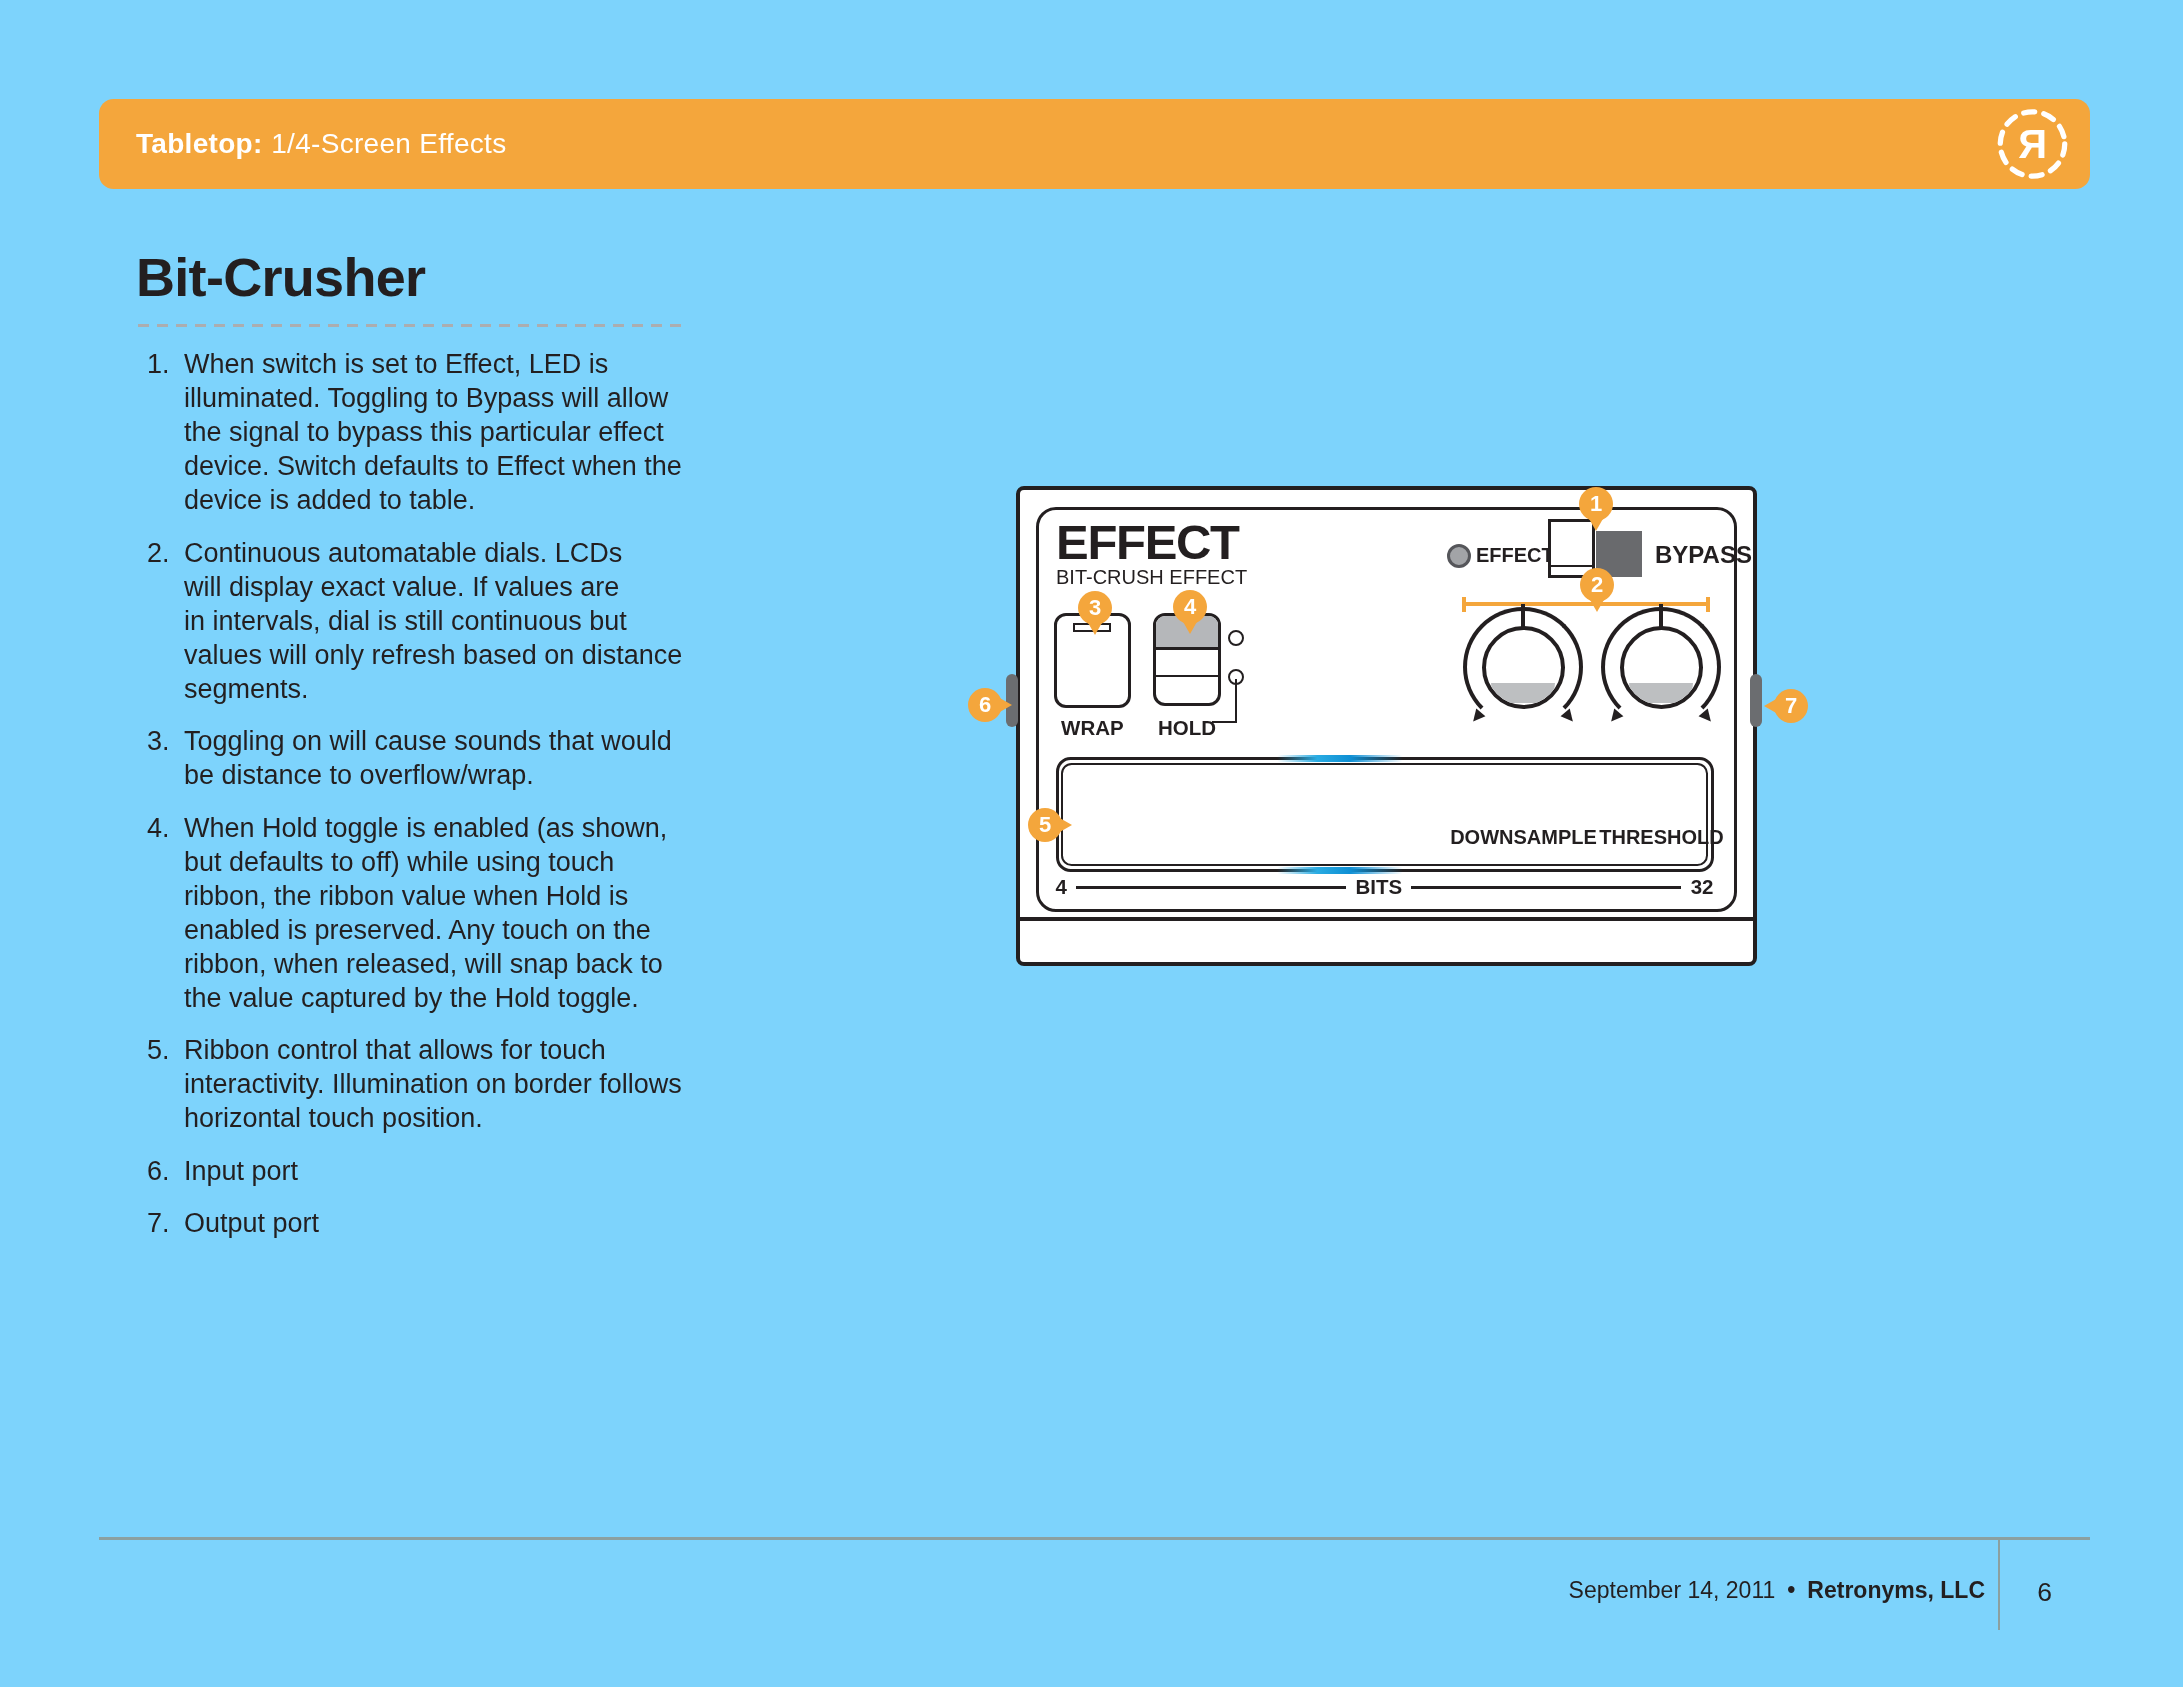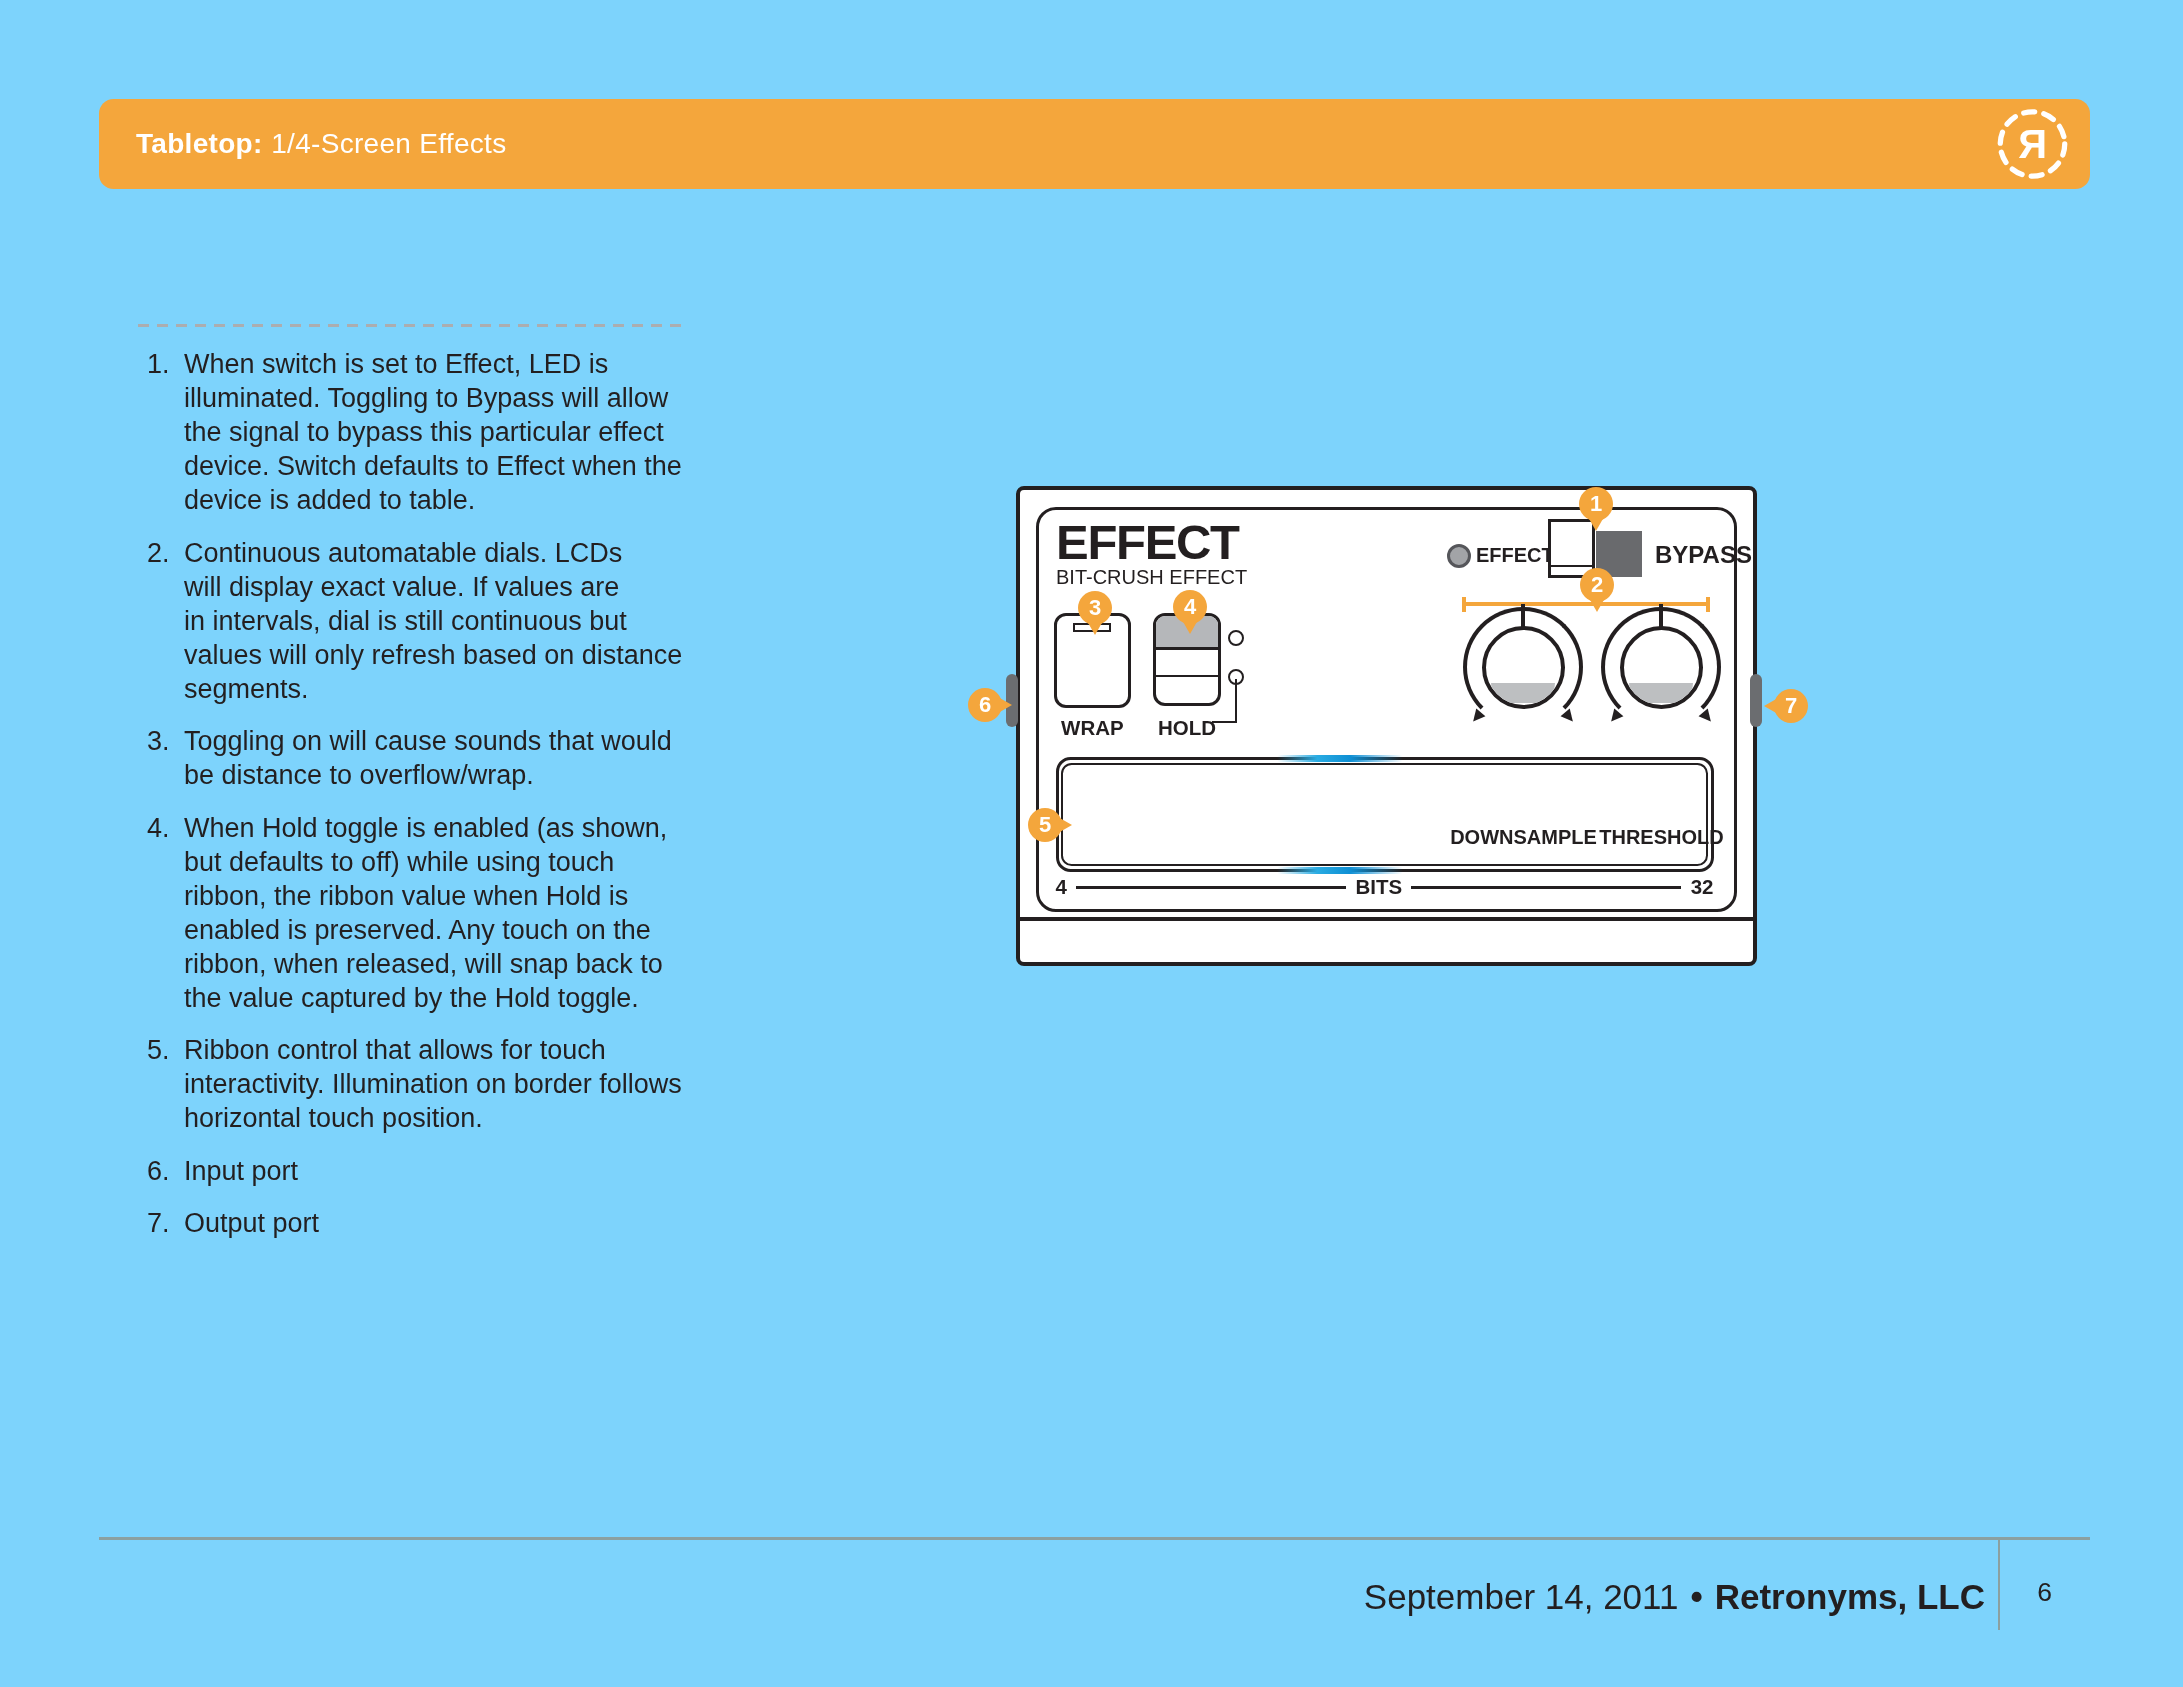--- a/index.html
+++ b/index.html
@@ -120,21 +120,21 @@
   .pin1 { left:559px; top:-2.6px; }
   .pin2 { left:560px; top:78px; }
   .pin3 { left:58px;  top:101px; }
   .pin4 { left:153px; top:100px; }
   .pin5 { left:8px;  top:318px; }
   .pin6 { left:-52px; top:198px; }
   .pin7 { left:754px; top:199px; }
   
   .footer-rule { position:absolute; left:99px; top:1537px; width:1991px; border-top:3.3px solid #8BA0A0; }
   .footer-vline { position:absolute; left:1998px; top:1537px; height:93px; border-left:2.6px solid #8BA0A0; }
-  .footer-text { position:absolute; right:198px; top:1577px; font-size:35px; display:flex; align-items:center; }
+  .footer-text { position:absolute; right:198px; top:1577px; font-size:23px; display:flex; align-items:center; }
   .footer-text .dot { position:static; width:auto; height:auto; border:none; background:none;
                       font-weight:bold; margin:0 12px; }
   .footer-text .company { font-weight:bold; }
   .page-num { position:absolute; left:2005px; top:1577px; width:79px; text-align:center; font-size:26.5px; }
 </style>
 </head>
 <body>
 
 <div class="page">
 
@@ -144,20 +144,21 @@
       <span>1/4-Screen Effects</span>
     </div>
     <div class="logo">
       <svg width="75" height="75" viewBox="0 0 114 114">
         <circle cx="57" cy="57" r="49" fill="none" stroke="#ffffff" stroke-width="8" stroke-dasharray="17 14" stroke-linecap="round"></circle>
       </svg>
       <div class="logo-glyph">Я</div>
     </div>
   </div>
 
+  <div class="page-title">Bit-Crusher</div>
   <div class="title-rule"></div>
 
   <div class="steps">
     <div class="step">
       <div class="step-num">1.</div>
       <div class="step-text">When switch is set to Effect, LED is
 illuminated. Toggling to Bypass will allow
 the signal to bypass this particular effect
 device. Switch defaults to Effect when the
 device is added to table.</div>

